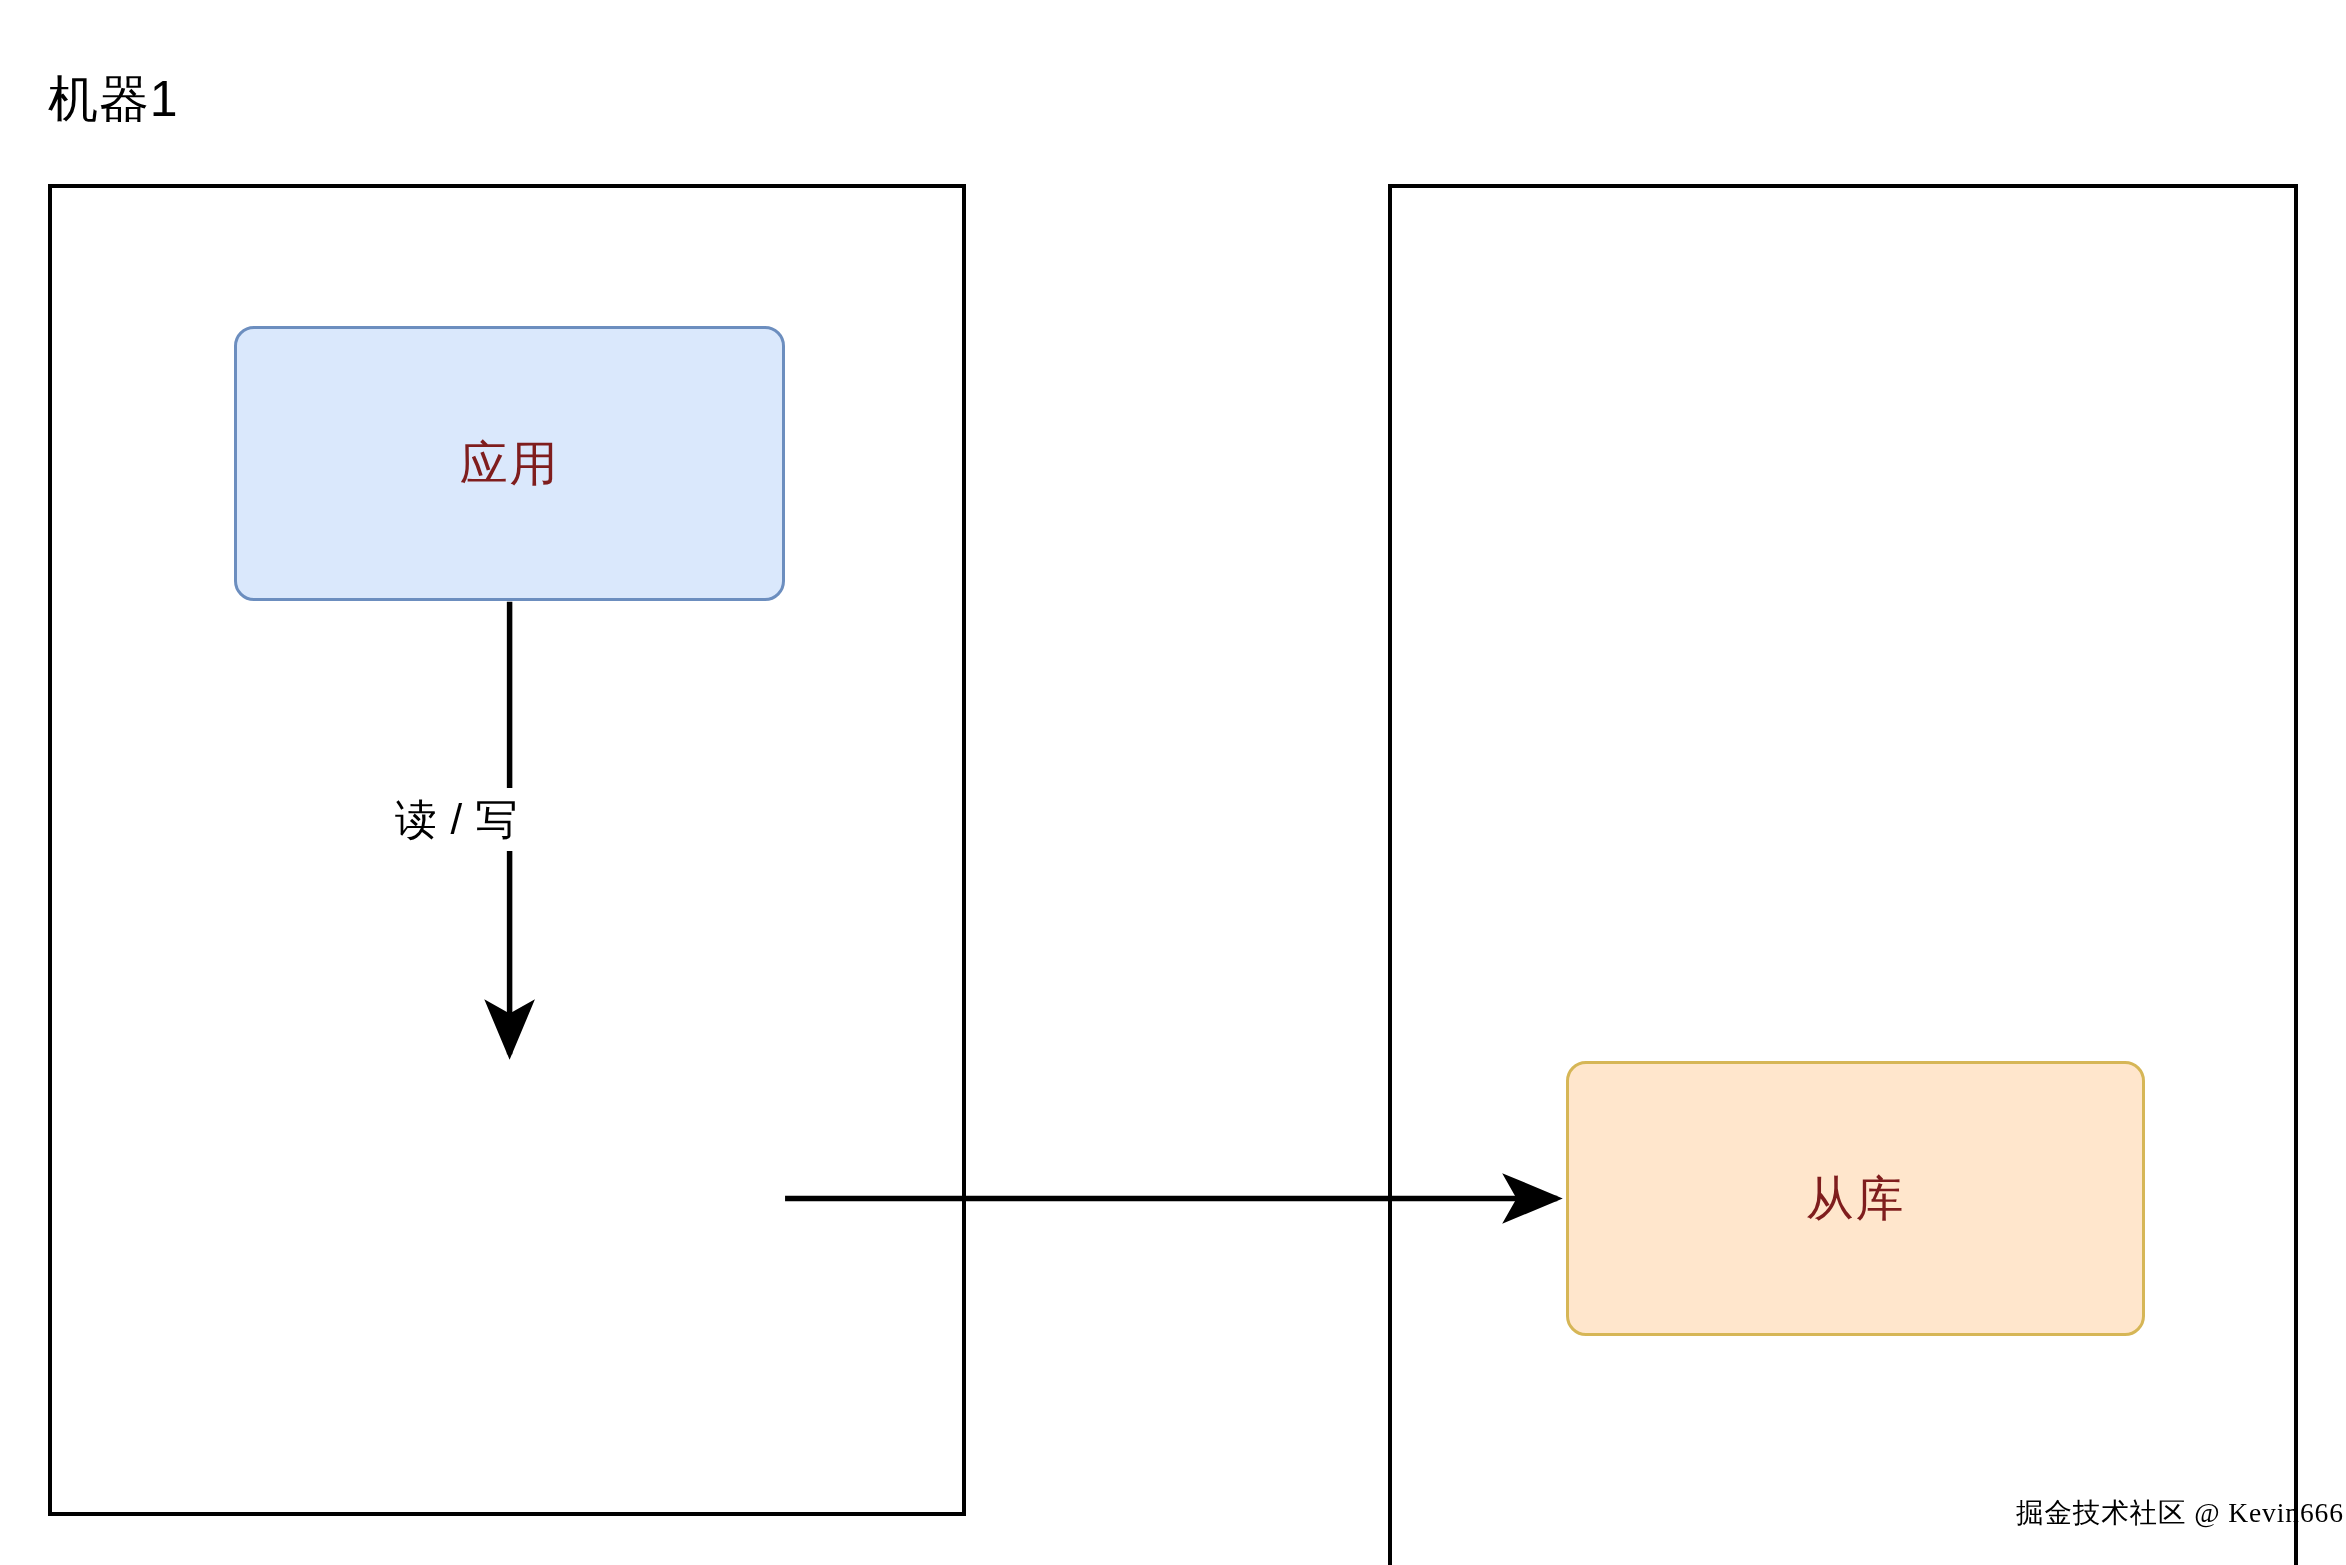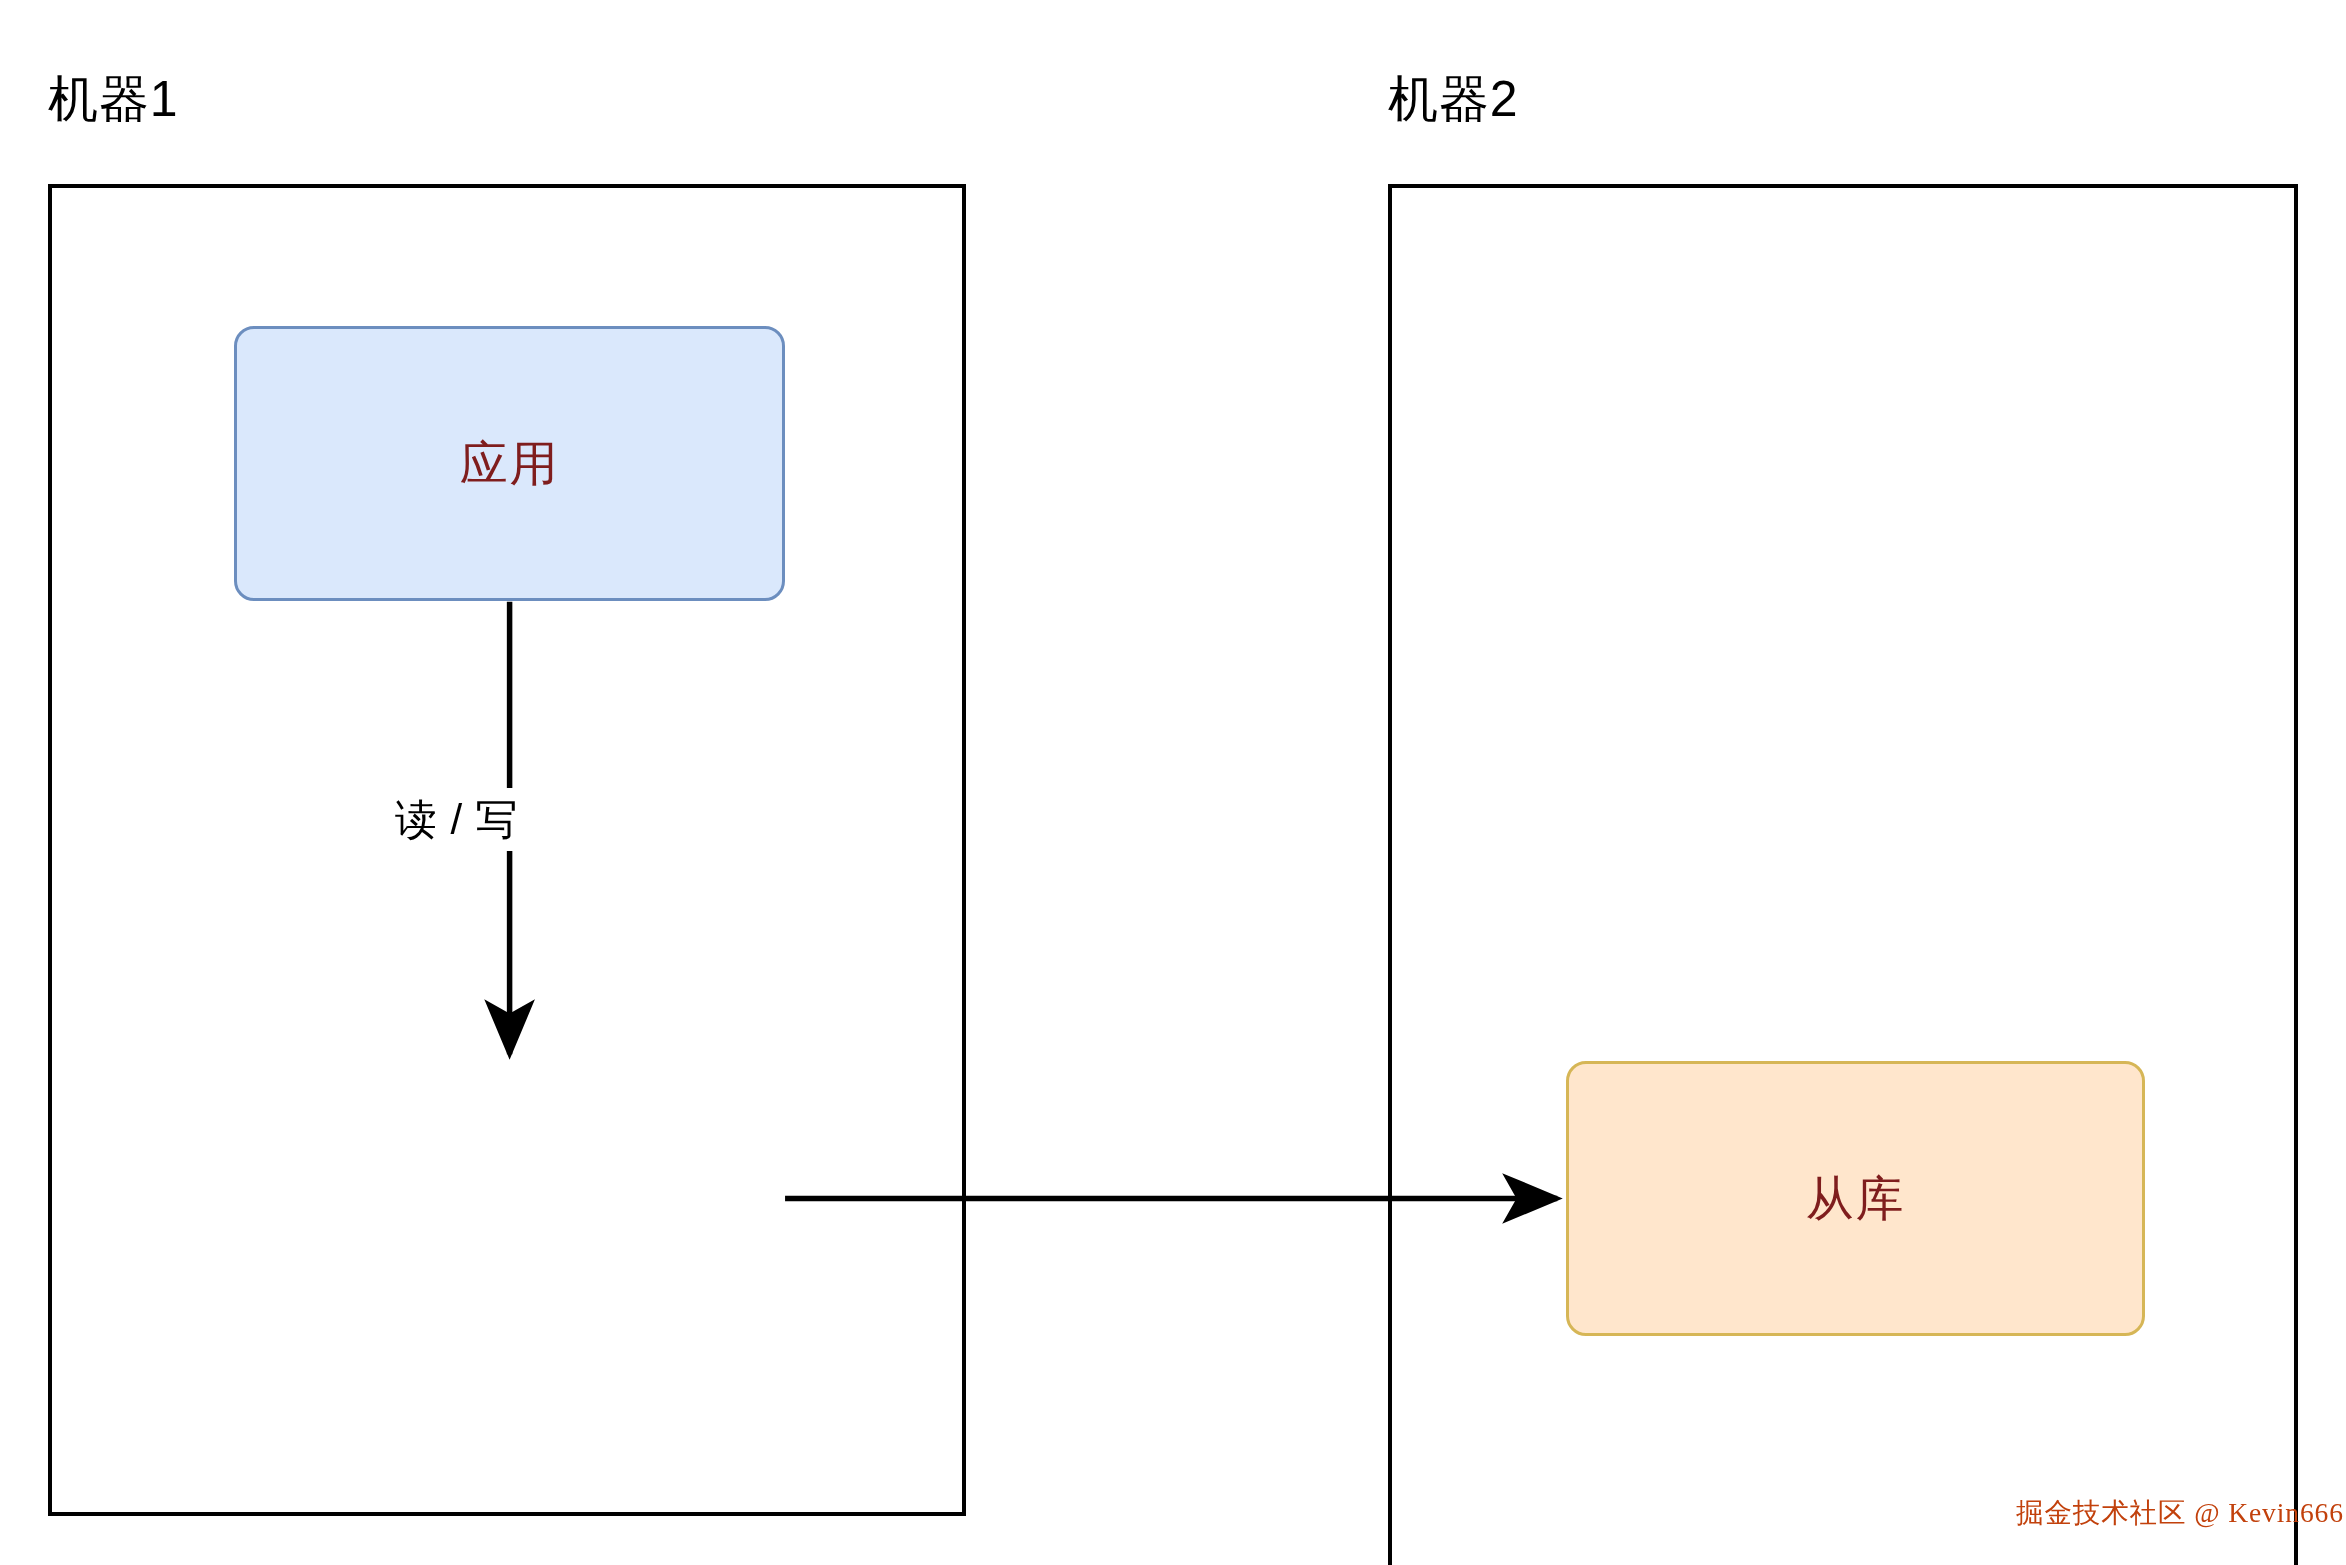--- a/index.html
+++ b/index.html
@@ -105,34 +105,33 @@
     background: #ffffff;
     padding: 3.7px 0;
     white-space: nowrap;
     letter-spacing: 0.9px;
   }
   #watermark {
     position: absolute;
     left: 2016px;
     top: 1495px;
     font-size: 27.5px;
-    color: #c2410c;
+    color: #000000;
     white-space: nowrap;
     letter-spacing: 0.9px;
     font-family: "Liberation Serif", "DejaVu Serif", serif;
   }
 </style>
 </head>
 <body>
 
 <div id="canvas">
 
   <div class="machine-title" id="machine1-title">机器1</div>
 
-  <div class="machine-title" id="machine2-title">机器2</div>
 
   <div class="container-box" id="machine1-container"></div>
 
   <div class="container-box" id="machine2-container"></div>
 
   <svg id="diagram-svg" viewBox="0 0 2555 1705" xmlns="http://www.w3.org/2000/svg">
     <defs>
       <marker id="arrowhead" markerWidth="12" markerHeight="12" refX="10" refY="5" orient="auto" markerUnits="strokeWidth">
         <path d="M 0 0.4 L 11 5 L 0 9.6 L 2.6 5 Z" fill="#000000"></path>
       </marker>

